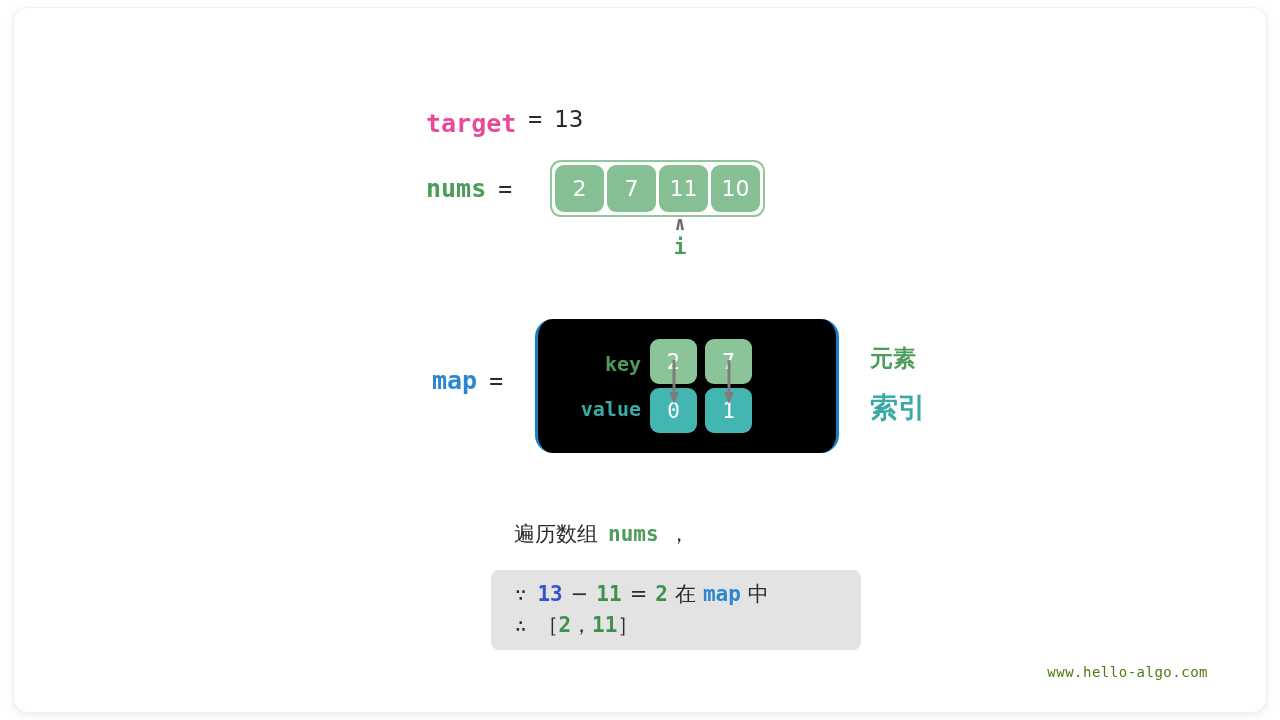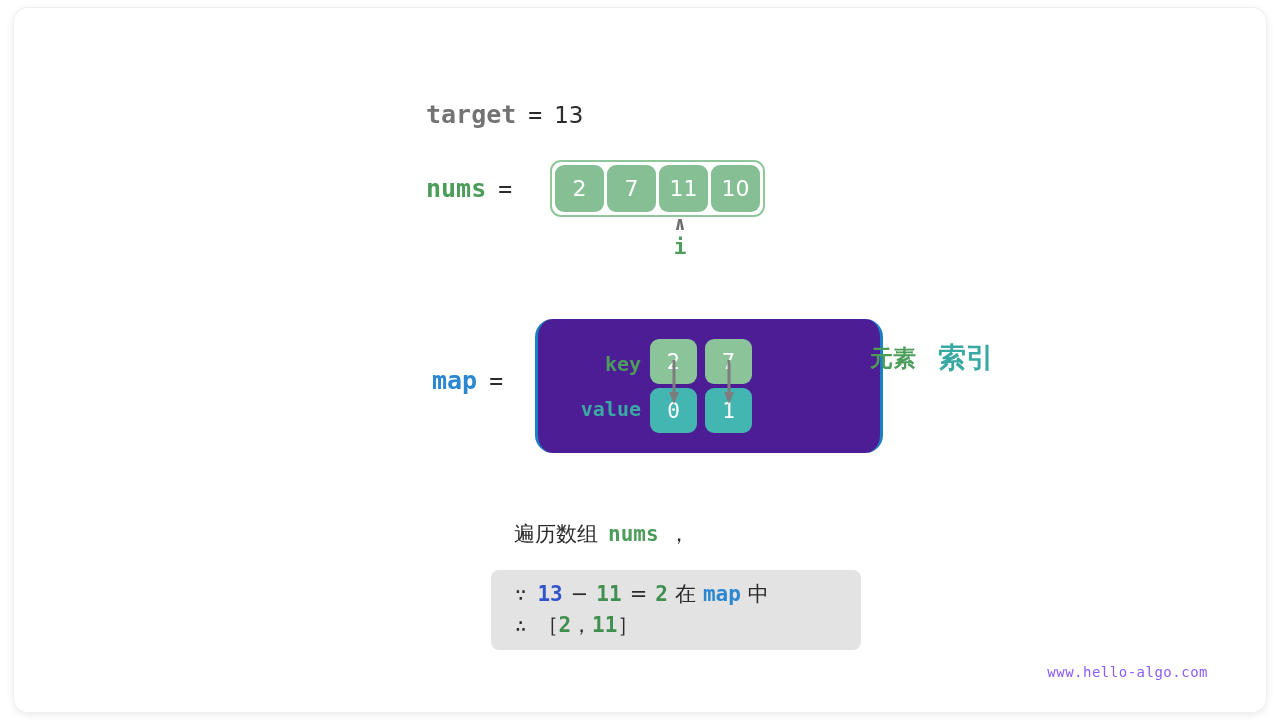--- a/index.html
+++ b/index.html
@@ -21,21 +21,21 @@
   
   .mono{font-family:"DejaVu Sans Mono","Liberation Mono",monospace;}
   .han{font-family:"DejaVu Sans","Liberation Sans",sans-serif;}
 
   
   .target-row{
     position:absolute;left:412px;top:92px;
     display:flex;align-items:center;
   }
   .var-target{
-    font-size:25px;font-weight:bold;color:#737373;letter-spacing:0px;
+    font-size:25px;font-weight:bold;color:#ec4899;letter-spacing:0px;margin-top:9px;
   }
   .eq{
     font-size:23px;color:#2b2b2b;margin:0 12px;font-weight:500;
   }
   .target-val{
     font-size:23px;color:#2b2b2b;font-family:"DejaVu Sans","Liberation Sans",sans-serif;
   }
 
   
   .nums-row{
@@ -88,22 +88,22 @@
   .var-map{
     font-size:25px;font-weight:bold;color:#2b87d1;
   }
   .map-eq{
     font-size:23px;color:#2b2b2b;margin:0 12px;font-weight:500;
   }
 
   .map-box{
     position:absolute;
     left:521px;top:311px;
-    width:348px;height:134px;
-    background:#4c1d95;
+    width:304px;height:134px;
+    background:#000000;
     border:3px solid #1b7fc4;
     border-top:none;border-bottom:none;
     border-radius:18px;
     box-sizing:border-box;
   }
   .map-inner{
     position:absolute;
     left:0;top:0;width:100%;height:100%;
     display:flex;align-items:center;
   }
@@ -142,21 +142,21 @@
     position:absolute;
     left:50%;margin-left:-6px;
     top:19px;
     width:12px;height:50px;
     pointer-events:none;
   }
 
   
   .legend{
     position:absolute;left:856px;top:336px;
-    display:flex;gap:22px;
+    display:flex;flex-direction:column;gap:22px;
   }
   .lg-elem{color:#4c9d5a;font-size:23px;font-weight:bold;line-height:28px;}
   .lg-index{color:#3aa9a4;font-size:28px;font-weight:bold;line-height:28px;}
 
   
   .caption{
     position:absolute;left:492px;top:512px;
     font-size:21px;color:#2b2b2b;
     display:flex;align-items:center;
     font-family:"DejaVu Sans","Liberation Sans",sans-serif;
@@ -187,21 +187,21 @@
   .num-blue{color:#3355cc;font-weight:bold;font-family:"DejaVu Sans Mono","Liberation Mono",monospace;}
   .num-green{color:#3f8f4f;font-weight:bold;font-family:"DejaVu Sans Mono","Liberation Mono",monospace;}
   .op{color:#2b2b2b;margin:0 8px;}
   .han-in{color:#2b2b2b;margin:0 7px;}
   .kw-map{color:#2b87d1;font-weight:bold;font-family:"DejaVu Sans Mono","Liberation Mono",monospace;}
   .brk{color:#2b2b2b;}
 
   
   .watermark{
     position:absolute;right:58px;bottom:32px;
-    color:#8b5cf6;font-size:14px;
+    color:#4d7c0f;font-size:14px;
     font-family:"DejaVu Sans Mono","Liberation Mono",monospace;
     letter-spacing:0.5px;
   }
 </style>
 </head>
 <body>
 
 <div class="card">
 
   <div class="target-row">

